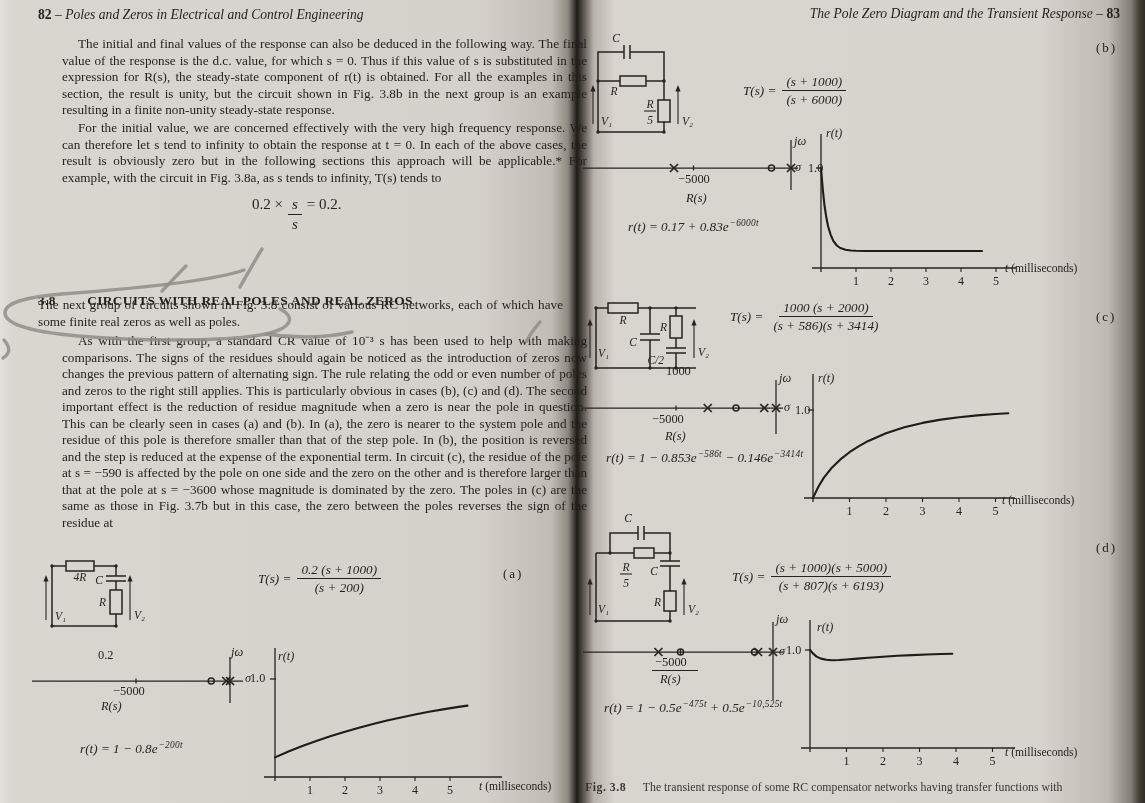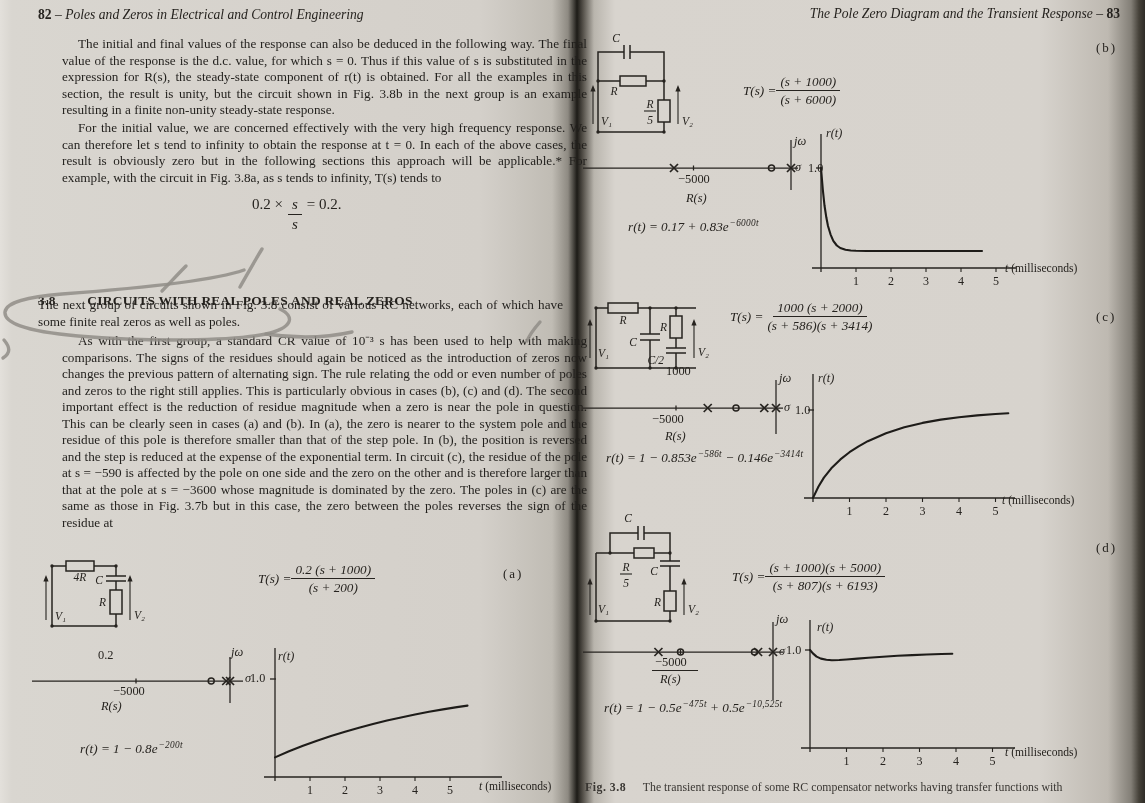--- a/index.html
+++ b/index.html
@@ -11,21 +11,21 @@
       #d7d3cd 1040px,#beb9b1 1108px,#837f77 1131px,#454139 1139px,#2e2b26 1145px);}
   .hdr{position:absolute;font-size:13.6px;white-space:nowrap;}
   .it{font-style:italic;}
   .b{font-weight:bold;}
   .para{position:absolute;left:38px;width:525px;text-align:justify;
     font-size:13.2px;line-height:16.5px;color:#211f1c;}
   .ind{text-indent:16px;margin-left:24px;}
   .secthead{position:absolute;left:38px;font-size:13.4px;font-weight:bold;letter-spacing:.3px;white-space:nowrap;}
   .secthead .ttl{margin-left:28px;}
   .maineq{position:absolute;display:flex;align-items:flex-start;gap:5px;font-size:15px;}
-  .feq{position:absolute;display:flex;align-items:center;font-size:13.2px;font-style:italic;white-space:nowrap;}
+  .feq{position:absolute;display:flex;align-items:center;gap:6px;font-size:13.2px;font-style:italic;white-space:nowrap;}
   .frac{display:inline-flex;flex-direction:column;align-items:center;line-height:1.15;}
   .frac .fnum{display:block;padding:0 4px 1px;border-bottom:1.2px solid #26231f;}
   .frac .fden{display:block;padding:1px 4px 0;}
   .case{position:absolute;font-size:13px;letter-spacing:2px;white-space:nowrap;}
   .pzlbl{position:absolute;font-size:12.4px;white-space:nowrap;}
   .req{position:absolute;font-size:13.2px;font-style:italic;white-space:nowrap;}
   .req sup{font-size:9.3px;margin-left:1px;letter-spacing:.3px;}
   .plotlbl{position:absolute;font-size:12.2px;white-space:nowrap;}
   .xlab{position:absolute;font-size:11.6px;white-space:nowrap;}
   svg.fig{position:absolute;overflow:visible;}

